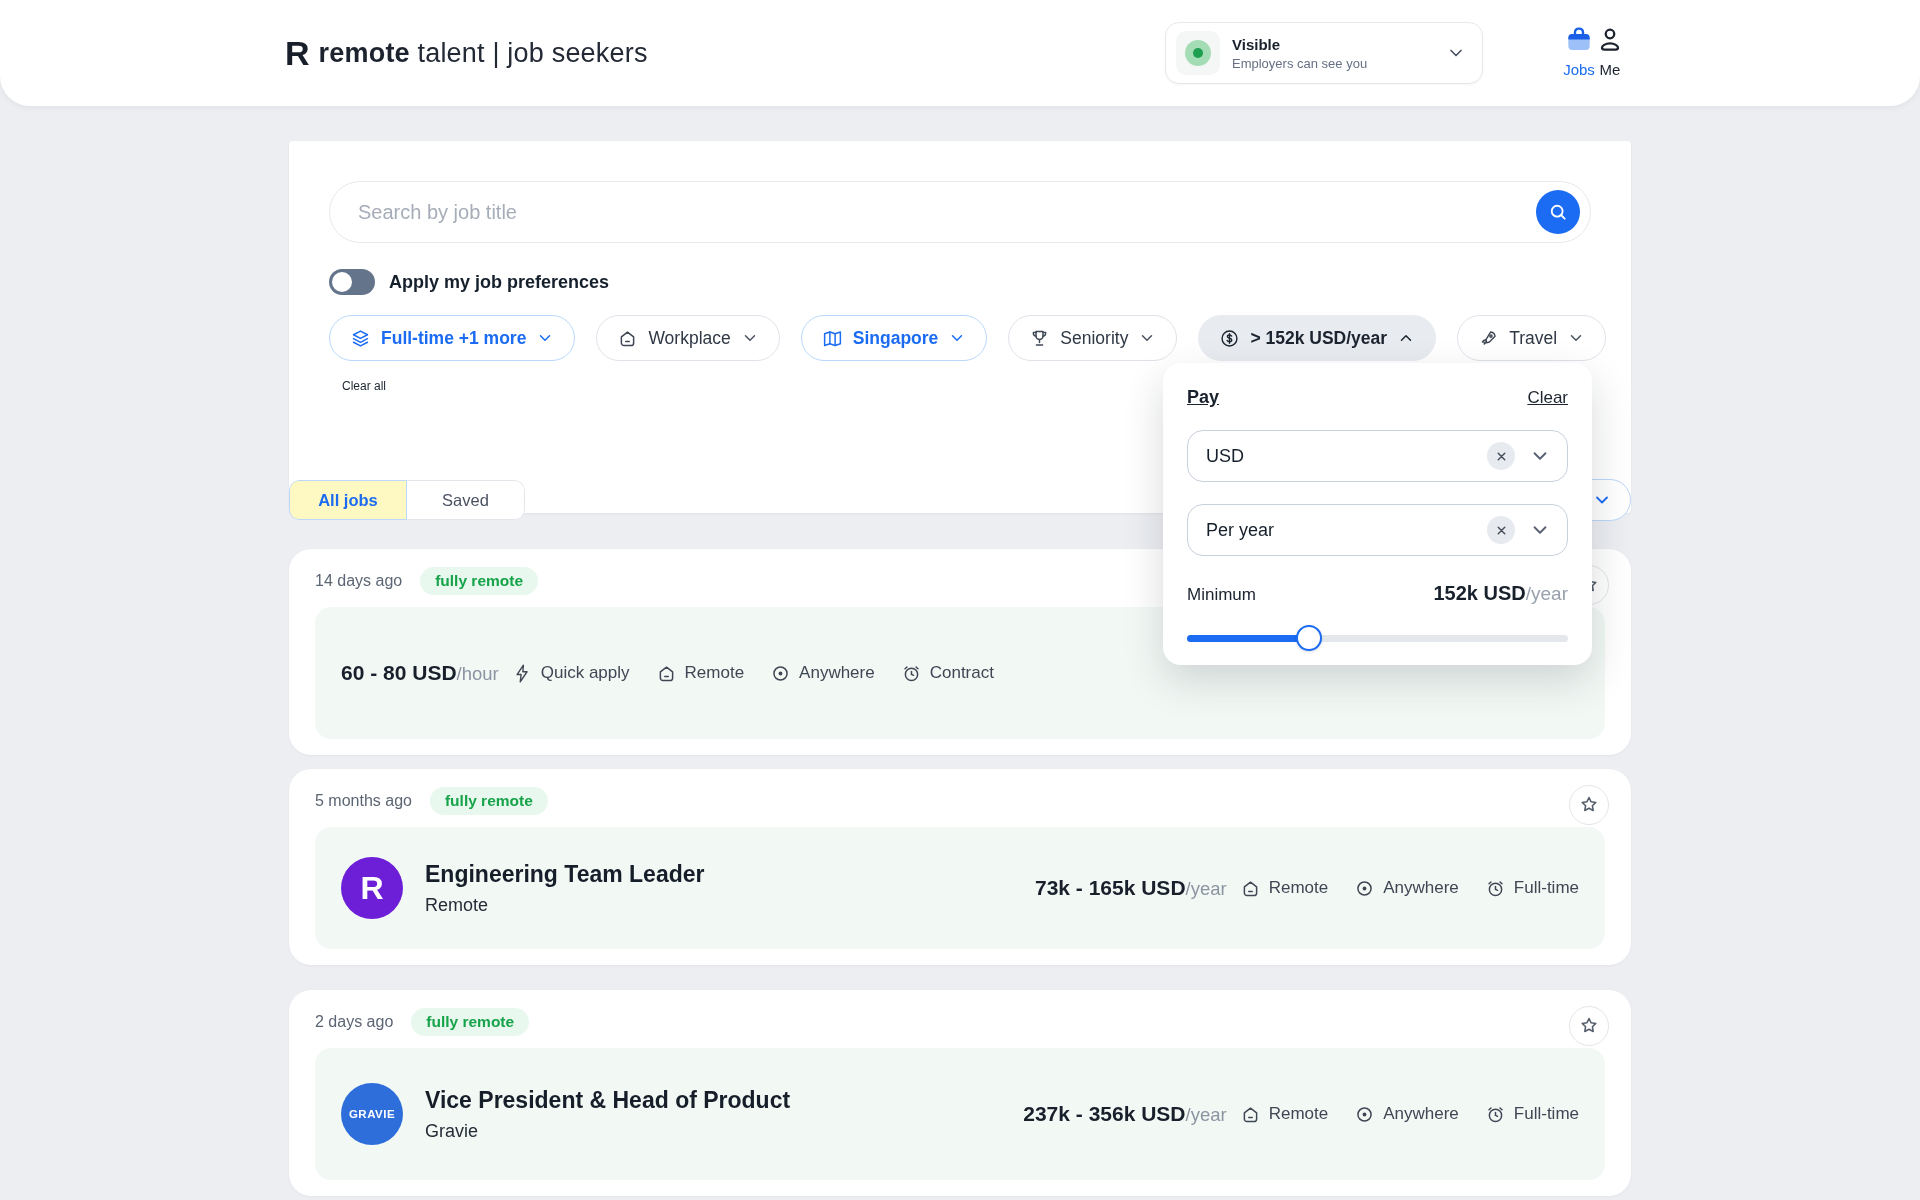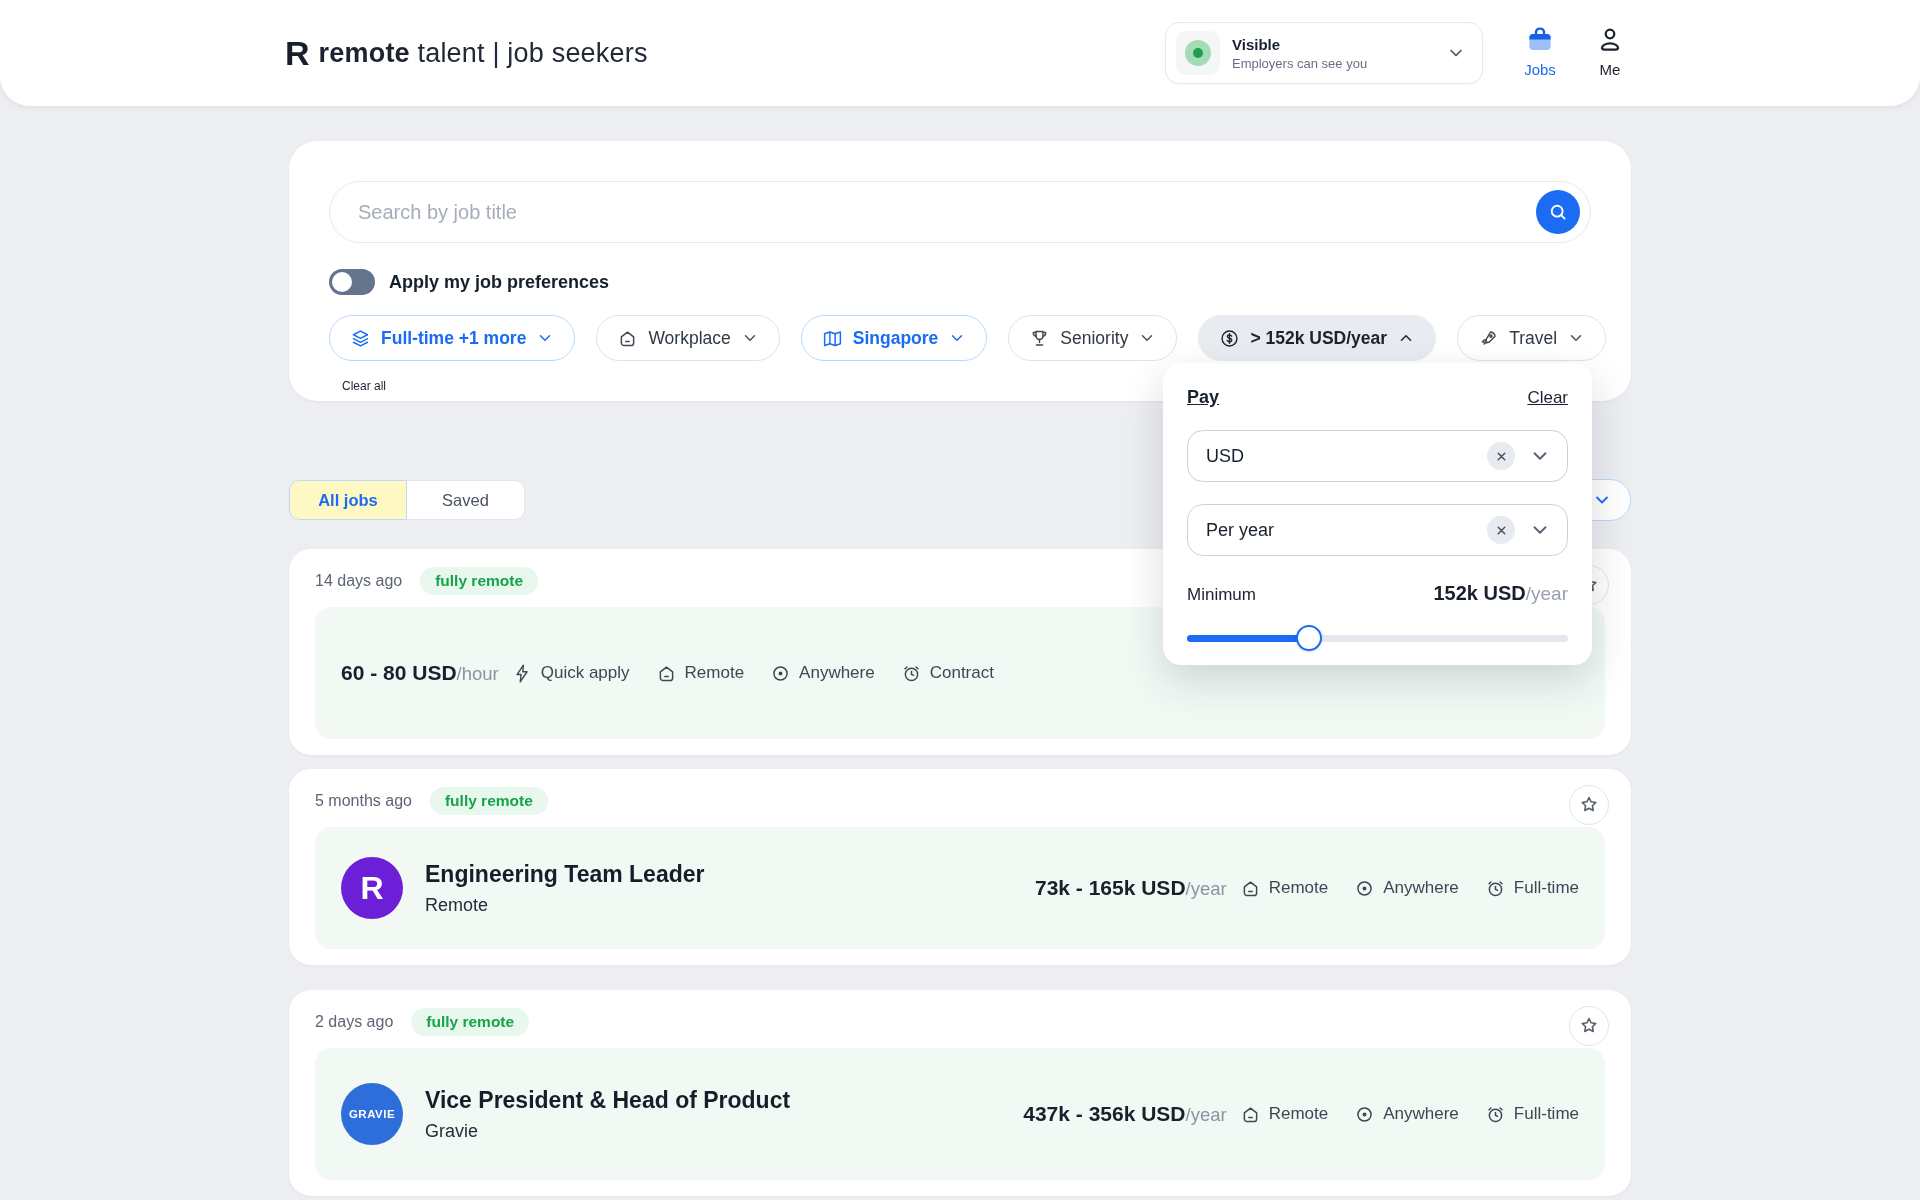--- a/index.html
+++ b/index.html
@@ -23,29 +23,29 @@
                 border:1px solid #e6e8ec; border-radius:14px; display:flex; align-items:center;
                 padding:0 16px 0 10px; gap:12px; cursor:pointer; box-shadow:0 1px 2px rgba(16,24,40,.04); }
   .vis-icon-wrap { width:44px; height:44px; border-radius:10px; background:#f4f7f5; display:flex; align-items:center; justify-content:center; }
   .vis-dot-outer { width:26px; height:26px; border-radius:50%; background:#a4dcb6; display:flex; align-items:center; justify-content:center; }
   .vis-dot-inner { width:10px; height:10px; border-radius:50%; background:#1e9e4f; }
   .vis-text { flex:1; }
   .vis-title { font-size:15px; font-weight:700; color:#18202c; }
   .vis-sub { font-size:13px; color:#667085; margin-top:3px; }
 
   .nav-item { position:absolute; top:24px; width:70px; display:flex; flex-direction:column; align-items:center; gap:5px; cursor:pointer; }
-  .nav-jobs { left:1505px;justify-content:space-between; }
+  .nav-jobs { left:1544px;justify-content:space-between; }
   .nav-me { left:1575px; }
   .nav-label { font-size:15px; }
   .nav-jobs .nav-label { color:#1b6cf2; font-weight:500; }
   .nav-me .nav-label { color:#1c222e; }
 
   
-  .search-card { position:absolute; left:289px; top:141px; width:1342px; height:260px; background:#fff;
-                 border-radius:28px; box-shadow:0 1px 3px rgba(16,24,40,.05); }
+  .search-card { position:absolute; left:289px; top:141px; width:1342px; height:372px; background:#fff;
+                 border-radius:4px; box-shadow:0 1px 3px rgba(16,24,40,.05); }
   .search-field { position:absolute; left:40px; top:40px; width:1262px; height:62px; border:1.5px solid #e7e9ee;
                   border-radius:31px; display:flex; align-items:center; padding:0 10px 0 28px; }
   .search-input { flex:1; border:none; outline:none; font-size:20px; color:#1b2330; background:transparent;
                   font-family:"Liberation Sans","DejaVu Sans",sans-serif; }
   .search-input::placeholder { color:#a6adb9; }
   .search-btn { width:44px; height:44px; border-radius:50%; background:#1b6cf2; border:none; display:flex;
                 align-items:center; justify-content:center; cursor:pointer; }
 
   .pref-row { position:absolute; left:40px; top:128px; display:flex; align-items:center; gap:14px; }
   .toggle { width:46px; height:26px; border-radius:13px; background:#64748b; position:relative; cursor:pointer; }
@@ -383,21 +383,21 @@
       <div class="job-left">
         <div class="logo logo-gravie">
             <span>GRAVIE</span>
           </div>
         <div>
           <div class="job-title">Vice President &amp; Head of Product</div>
           <div class="job-company">Gravie</div>
         </div>
       </div>
       <div class="job-right">
-        <div class="salary"><span>437k - 356k USD</span><span class="suffix">/year</span></div>
+        <div class="salary"><span>237k - 356k USD</span><span class="suffix">/year</span></div>
         <div class="meta-row">
           <div class="meta-item">
             <svg class="ico" width="21" height="21" viewBox="0 0 24 24" fill="none" stroke="#3f4754" stroke-width="1.7" stroke-linecap="round" stroke-linejoin="round">
                 <path d="M5 10.2 12 4.8l7 5.4V17a3 3 0 0 1-3 3H8a3 3 0 0 1-3-3z"></path>
                 <path d="M10 15.5h4"></path>
               </svg>
             <span>Remote</span>
           </div>
           <div class="meta-item">
             <svg class="ico" width="21" height="21" viewBox="0 0 24 24" fill="none" stroke="#3f4754" stroke-width="1.7">

